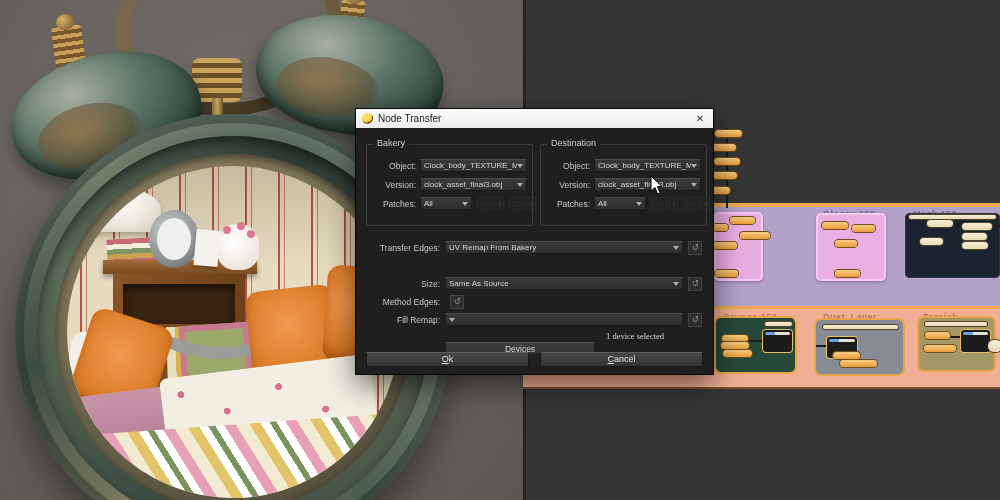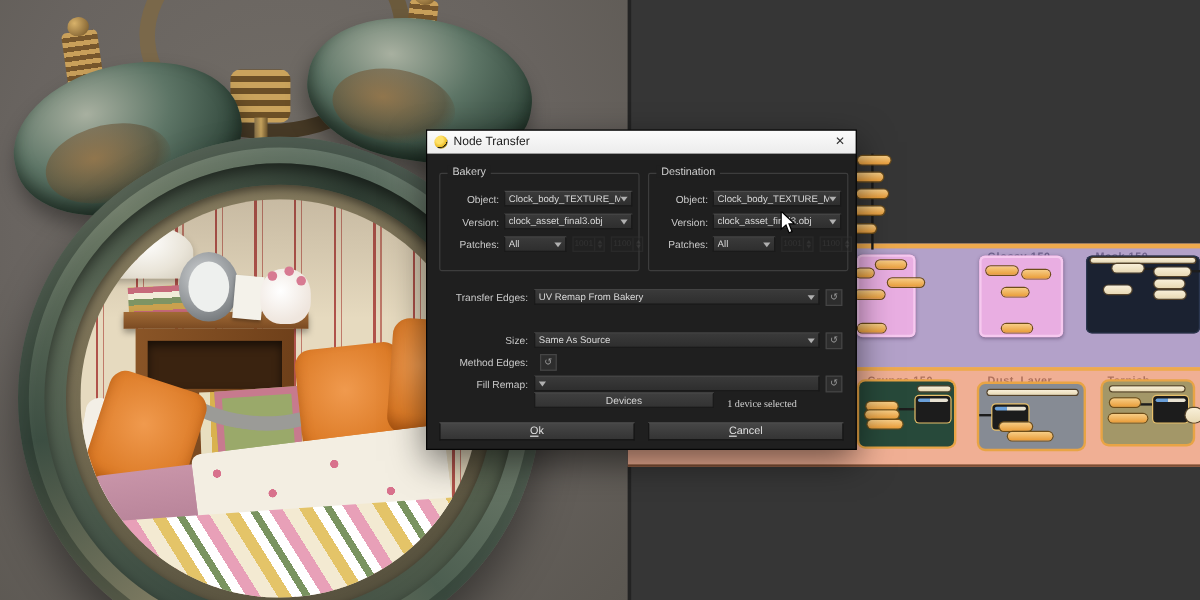--- a/index.html
+++ b/index.html
@@ -374,21 +374,21 @@
       <span class="side-btn">↺</span>
     </div>
     <div class="orow" style="top:204px;">
       <span class="olabel">Fill Remap:</span>
       <div class="dd">
         <span class="caret"></span>
       </div>
       <span class="side-btn">↺</span>
     </div>
 
-    <div class="dev-btn" style="top:218px;">Devices</div>
+    <div class="dev-btn" style="top:233px;">Devices</div>
     <div class="dev-status" style="top:221px;font-family:Liberation Serif, serif;">1 device selected</div>
 
     <div class="dlg-btn" style="left:184px;top:243px;width:163px;">
       <span>Cancel</span>
     </div>
     <div class="dlg-btn" style="left:10px;top:243px;width:163px;">
       <span>Ok</span>
     </div>
   </div>
 

